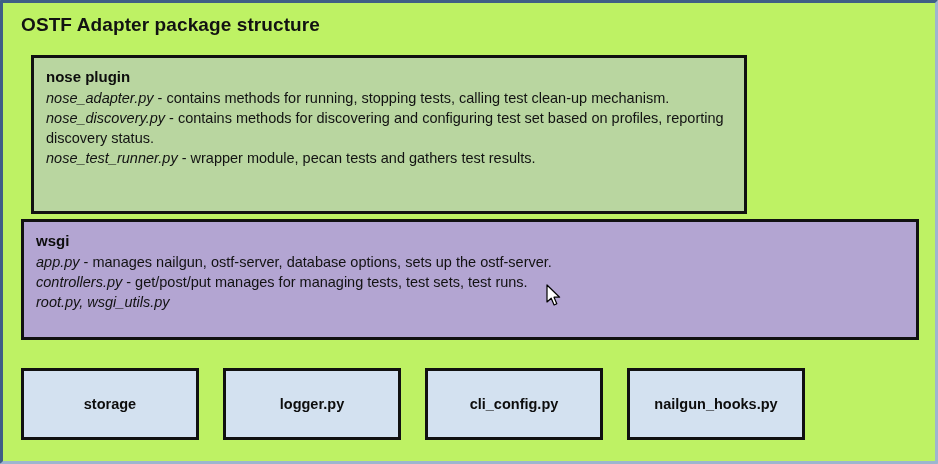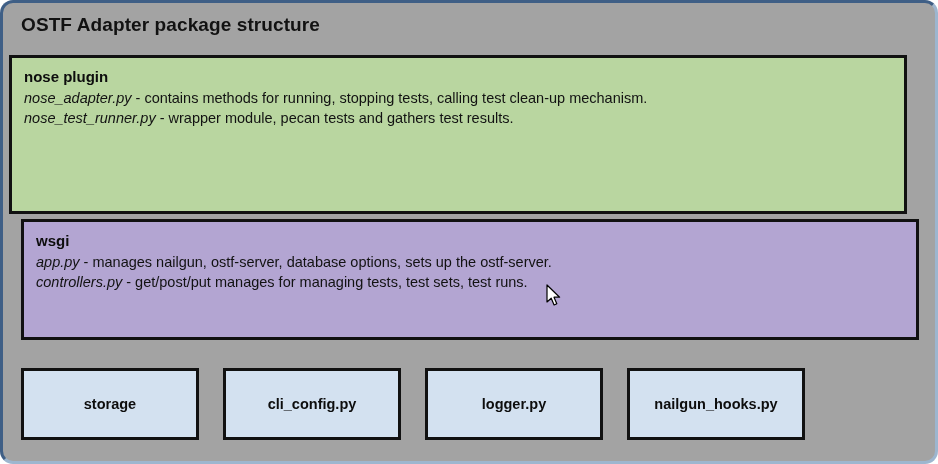--- a/index.html
+++ b/index.html
@@ -9,26 +9,26 @@
   }
   body {
     font-family: "Liberation Sans", sans-serif;
   }
 
   .diagram {
     position: relative;
     width: 938px;
     height: 464px;
     box-sizing: border-box;
-    background: #a3a3a3;
+    background: #bef264;
     border-top: 3px solid #3f5f86;
     border-left: 3px solid #3f5f86;
     border-right: 3px solid #9db6cf;
     border-bottom: 3px solid #9db6cf;
-    border-radius: 13px;
+    border-radius: 1px;
     overflow: hidden;
   }
 
   .diagram-title {
     position: absolute;
     left: 18px;
     top: 11px;
     font-size: 19px;
     font-weight: bold;
     color: #121212;
@@ -37,23 +37,23 @@
   }
 
   .group-box {
     position: absolute;
     box-sizing: border-box;
     border: 3px solid #111111;
     padding: 9px 12px 10px 12px;
   }
 
   .group-box.nose {
-    left: 6px;
+    left: 28px;
     top: 52px;
-    width: 898px;
+    width: 716px;
     height: 159px;
     background: #b9d6a0;
   }
 
   .group-box.wsgi {
     left: 18px;
     top: 216px;
     width: 898px;
     height: 121px;
     background: #b3a5d2;
@@ -119,44 +119,50 @@
 
   <div class="diagram-title">OSTF Adapter package structure</div>
 
   <div class="group-box nose">
     <div class="group-heading">nose plugin</div>
 
     <div class="module-line">
       <span class="mod">nose_adapter.py</span><span> - contains methods for running, stopping tests, calling test clean-up mechanism.</span>
     </div>
     <div class="module-line">
+      <span class="mod">nose_discovery.py</span><span> - contains methods for discovering and configuring test set based on profiles, reporting discovery status.</span>
+    </div>
+    <div class="module-line">
       <span class="mod">nose_test_runner.py</span><span> - wrapper module, pecan tests and gathers test results.</span>
     </div>
   </div>
 
   <div class="group-box wsgi">
     <div class="group-heading">wsgi</div>
 
     <div class="module-line">
       <span class="mod">app.py</span><span> - manages nailgun, ostf-server, database options, sets up the ostf-server.</span>
     </div>
     <div class="module-line">
       <span class="mod">controllers.py</span><span> - get/post/put manages for managing tests, test sets, test runs.</span>
     </div>
+    <div class="module-line">
+      <span class="mod">root.py, wsgi_utils.py</span><span></span>
+    </div>
   </div>
 
   <div class="leaf-row">
     <div class="leaf-box">
       <span>storage</span>
     </div>
     <div class="leaf-box">
-      <span>cli_config.py</span>
+      <span>logger.py</span>
     </div>
     <div class="leaf-box">
-      <span>logger.py</span>
+      <span>cli_config.py</span>
     </div>
     <div class="leaf-box">
       <span>nailgun_hooks.py</span>
     </div>
   </div>
 
   <svg class="cursor" viewBox="0 0 16 24" style="left: 543px; top: 281px;">
     <path d="M1 1 L1 18 L5.2 14.2 L8.1 21 L10.8 19.8 L8 13.2 L13.6 13.2 Z" fill="#ffffff" stroke="#000000" stroke-width="1.2" stroke-linejoin="round"></path>
   </svg>
 

